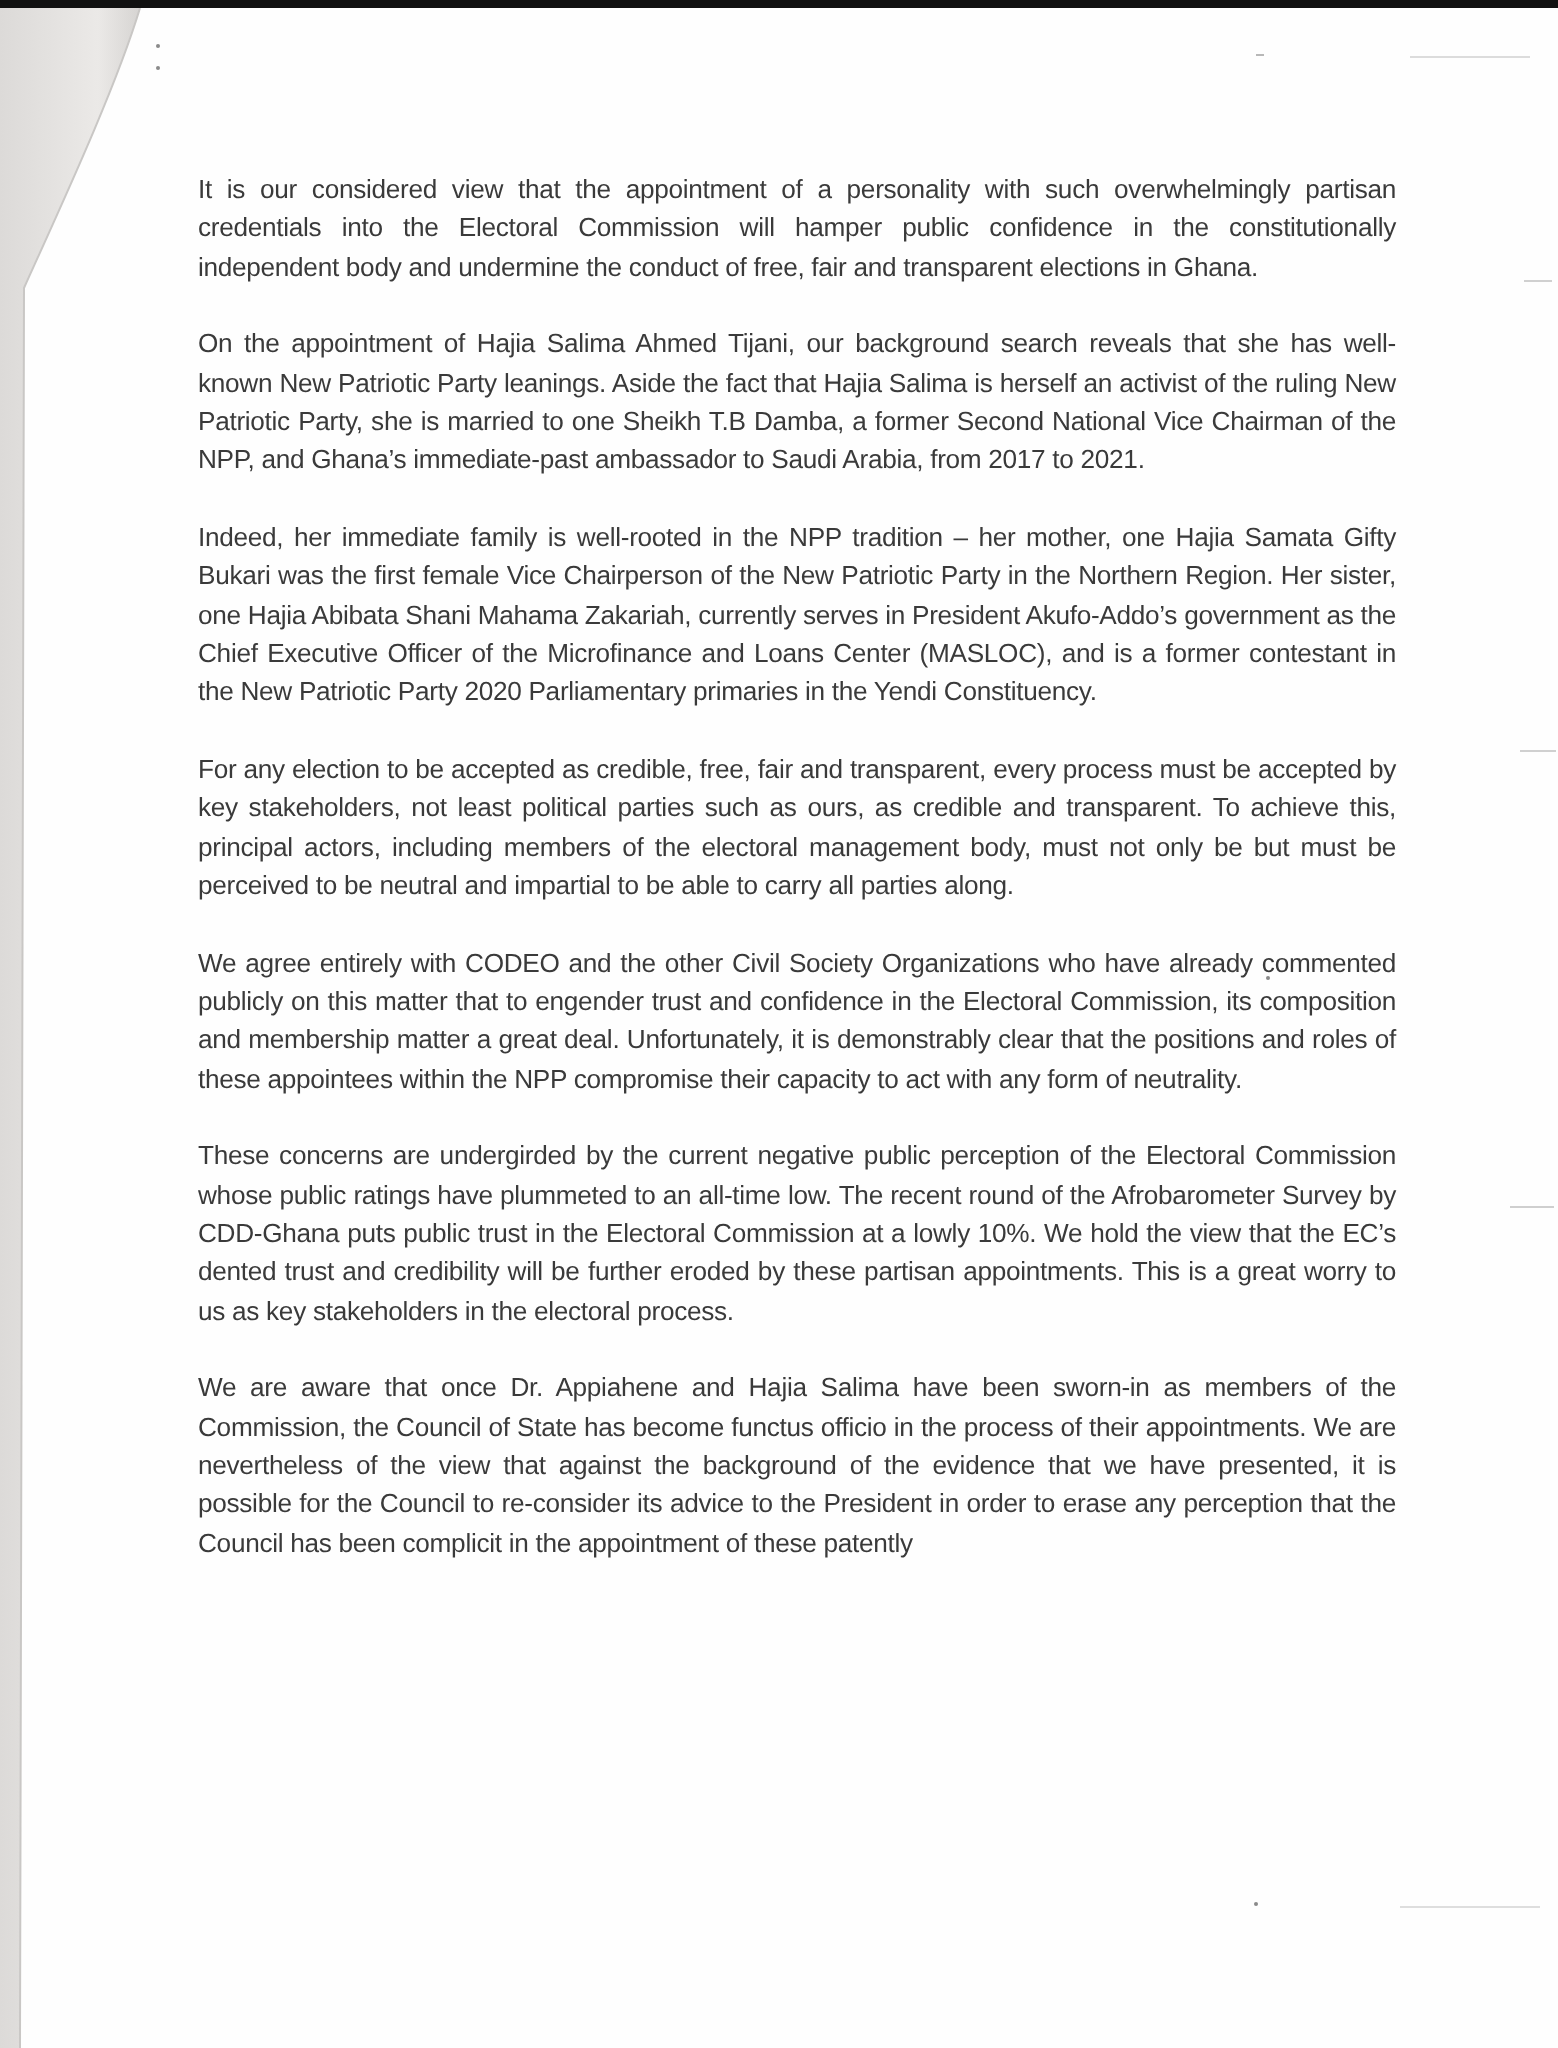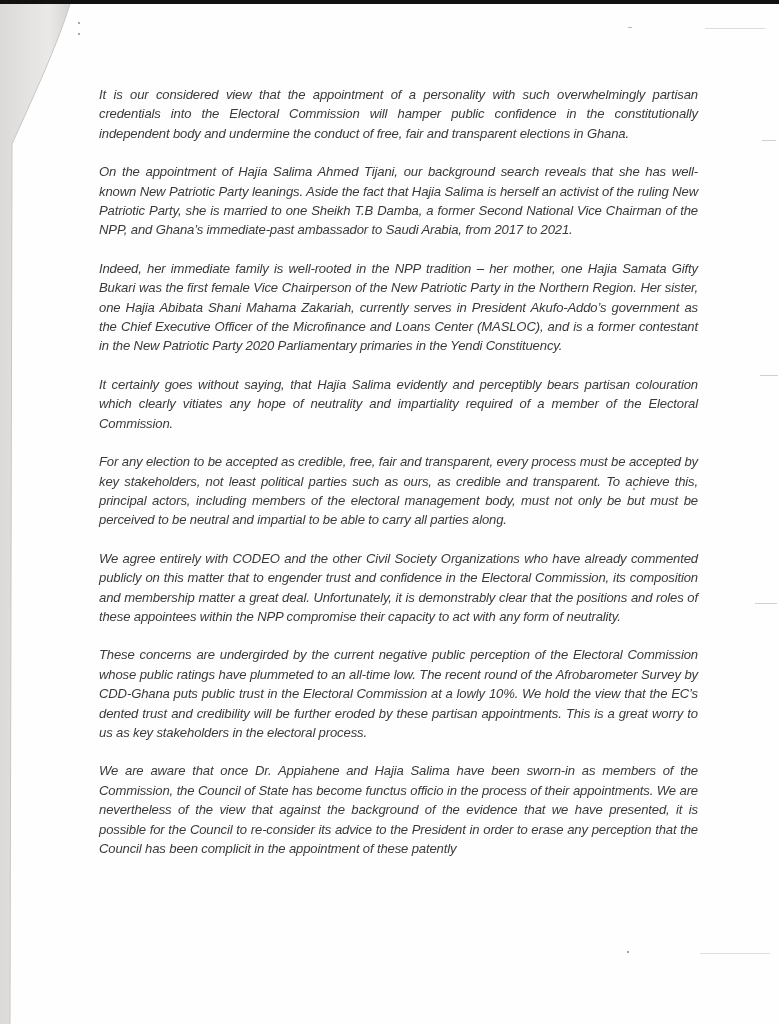--- a/index.html
+++ b/index.html
@@ -48,21 +48,20 @@
       width: 615px;
       font-family: "Liberation Sans", sans-serif;
       font-size: 13.1px;
       line-height: 19.4px;
       color: #3a3a3a;
       text-align: justify;
       letter-spacing: -0.15px;
     }
     .body-text p {
       margin: 0 16px 19px 0;
-      font-style: italic;
     }
   </style>
 </head>
 <body>
 
 <div class="page">
   <div class="top-bar"></div>
 
   <svg class="fold" viewBox="0 0 80 1020" preserveAspectRatio="none">
     <defs>
@@ -84,19 +83,18 @@
   <div class="scan-dash" style="left:760px;top:375px;width:18px;background:#d0d0d0;"></div>
   <div class="scan-dot" style="left:633px;top:488px;"></div>
   <div class="scan-dash" style="left:755px;top:603px;width:22px;background:#cfcfcf;"></div>
   <div class="scan-dot" style="left:627px;top:951px;"></div>
   <div class="scan-dash" style="left:700px;top:953px;width:70px;background:#dedede;"></div>
 
   <div class="body-text">
     <p>It is our considered view that the appointment of a personality with such overwhelmingly partisan credentials into the Electoral Commission will hamper public confidence in the constitutionally independent body and undermine the conduct of free, fair and transparent elections in Ghana.</p>
     <p>On the appointment of Hajia Salima Ahmed Tijani, our background search reveals that she has well-known New Patriotic Party leanings. Aside the fact that Hajia Salima is herself an activist of the ruling New Patriotic Party, she is married to one Sheikh T.B Damba, a former Second National Vice Chairman of the NPP, and Ghana’s immediate-past ambassador to Saudi Arabia, from 2017 to 2021.</p>
     <p>Indeed, her immediate family is well-rooted in the NPP tradition – her mother, one Hajia Samata Gifty Bukari was the first female Vice Chairperson of the New Patriotic Party in the Northern Region. Her sister, one Hajia Abibata Shani Mahama Zakariah, currently serves in President Akufo-Addo’s government as the Chief Executive Officer of the Microfinance and Loans Center (MASLOC), and is a former contestant in the New Patriotic Party 2020 Parliamentary primaries in the Yendi Constituency.</p>
-    <p>It certainly goes without saying, that Hajia Salima evidently and perceptibly bears partisan colouration which clearly vitiates any hope of neutrality and impartiality required of a member of the Electoral Commission.</p>
     <p>For any election to be accepted as credible, free, fair and transparent, every process must be accepted by key stakeholders, not least political parties such as ours, as credible and transparent. To achieve this, principal actors, including members of the electoral management body, must not only be but must be perceived to be neutral and impartial to be able to carry all parties along.</p>
     <p>We agree entirely with CODEO and the other Civil Society Organizations who have already commented publicly on this matter that to engender trust and confidence in the Electoral Commission, its composition and membership matter a great deal. Unfortunately, it is demonstrably clear that the positions and roles of these appointees within the NPP compromise their capacity to act with any form of neutrality.</p>
     <p>These concerns are undergirded by the current negative public perception of the Electoral Commission whose public ratings have plummeted to an all-time low. The recent round of the Afrobarometer Survey by CDD-Ghana puts public trust in the Electoral Commission at a lowly 10%. We hold the view that the EC’s dented trust and credibility will be further eroded by these partisan appointments. This is a great worry to us as key stakeholders in the electoral process.</p>
     <p>We are aware that once Dr. Appiahene and Hajia Salima have been sworn-in as members of the Commission, the Council of State has become functus officio in the process of their appointments. We are nevertheless of the view that against the background of the evidence that we have presented, it is possible for the Council to re-consider its advice to the President in order to erase any perception that the Council has been complicit in the appointment of these patently</p>
   </div>
 </div>
 
 </body></html>

